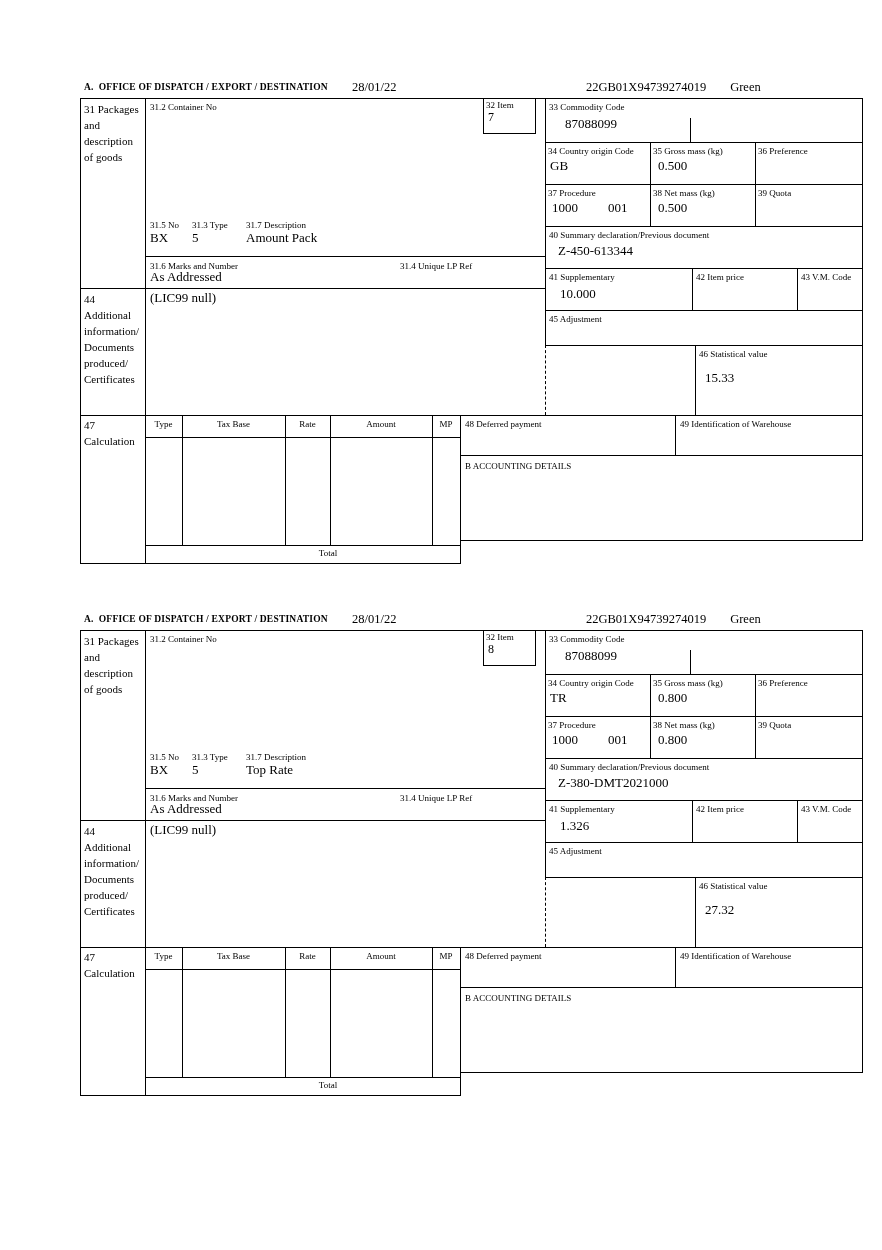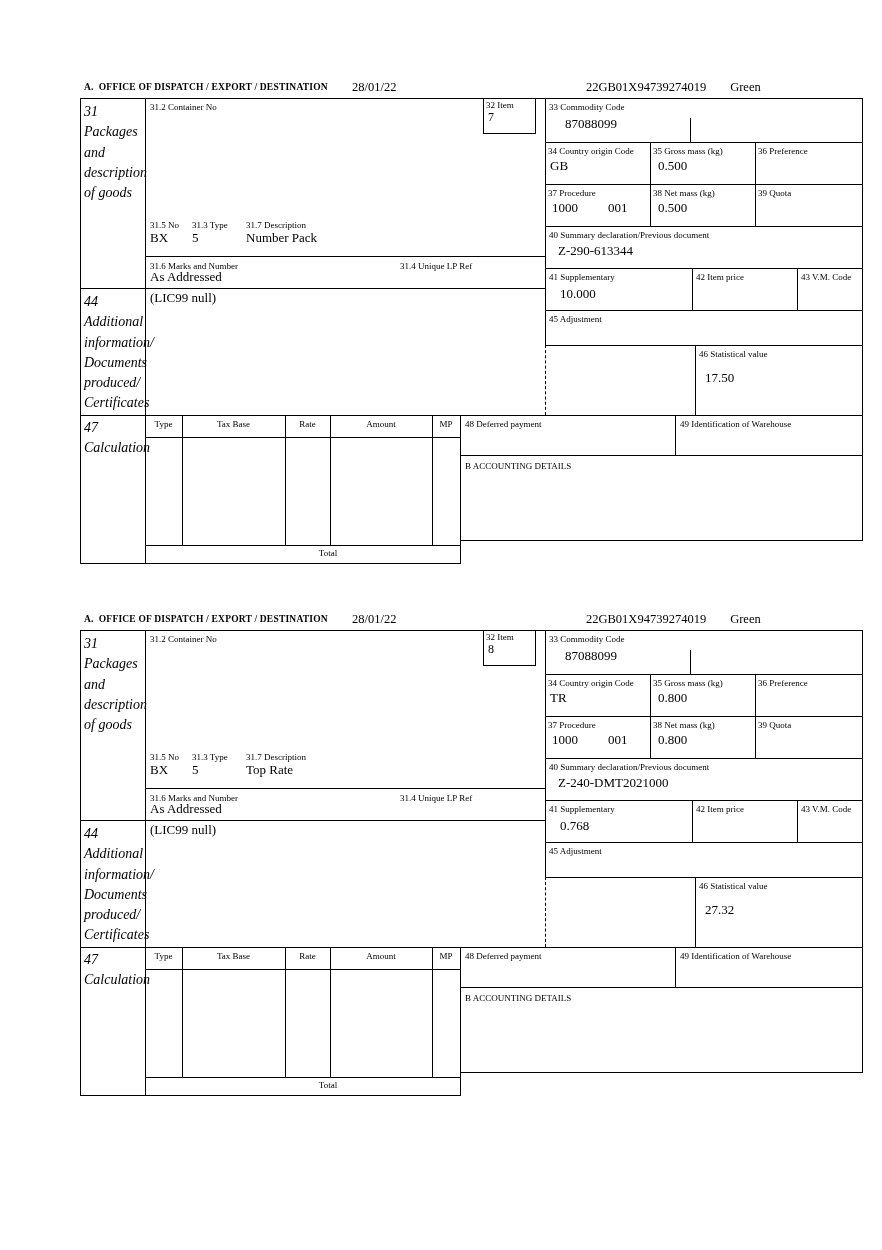--- a/index.html
+++ b/index.html
@@ -10,21 +10,21 @@
     color:#000;
   }
   .page { position:relative; width:882px; height:1250px; background:#fff; overflow:hidden; }
   .form-block { position:absolute; width:783px; height:495px; }
 
   .hl { position:absolute; height:1px; background:#000; }
   .vl { position:absolute; width:1px; background:#000; }
   .vl.dashed { background:none; border-left:1px dashed #000; width:0; }
 
   .lbl { position:absolute; font-size:9px; line-height:1.15; white-space:pre-line; }
-  .lbl-col { position:absolute; font-size:14px; line-height:1.45; white-space:pre-line; width:58px;font-style:italic; }
+  .lbl-col { position:absolute; font-size:11px; line-height:1.45; white-space:pre-line; width:58px; }
   .val { position:absolute; font-size:13px; line-height:1.1; white-space:pre; }
   .cth { position:absolute; font-size:9px; text-align:center; }
 
   .hdr-a { position:absolute; font-size:9.5px; font-weight:bold; white-space:pre; letter-spacing:0.2px; }
   .hdr-date { position:absolute; font-size:12.5px; }
   .hdr-ref { position:absolute; font-size:12.5px; display:flex; gap:24px; white-space:pre; }
 </style>
 </head>
 <body>
 
@@ -120,26 +120,26 @@
 
     <div class="val" style="left:408px;top:31px;font-size:12px;">7</div>
     <div class="val" style="left:485px;top:37px;">87088099</div>
     <div class="val" style="left:470px;top:79px;">GB</div>
     <div class="val" style="left:578px;top:79px;">0.500</div>
     <div class="val" style="left:472px;top:121px;">1000</div>
     <div class="val" style="left:528px;top:121px;">001</div>
     <div class="val" style="left:578px;top:121px;">0.500</div>
     <div class="val" style="left:70px;top:151px;">BX</div>
     <div class="val" style="left:112px;top:151px;">5</div>
-    <div class="val" style="left:166px;top:151px;">Number Pack</div>
-    <div class="val" style="left:478px;top:164px;">Z-290-613344</div>
+    <div class="val" style="left:166px;top:151px;">Amount Pack</div>
+    <div class="val" style="left:478px;top:164px;">Z-450-613344</div>
     <div class="val" style="left:70px;top:190px;">As Addressed</div>
     <div class="val" style="left:480px;top:207px;">10.000</div>
     <div class="val" style="left:70px;top:211px;">(LIC99 null)</div>
-    <div class="val" style="left:625px;top:291px;">17.50</div>
+    <div class="val" style="left:625px;top:291px;">15.33</div>
   </section>
 
   <section class="form-block" style="left:80px; top:612px;">
 
     <div class="hdr-a" style="left:4px; top:2px;">A.  OFFICE OF DISPATCH / EXPORT / DESTINATION</div>
     <div class="hdr-date" style="left:272px; top:0;">28/01/22</div>
     <div class="hdr-ref" style="left:506px; top:0;">
       <span>22GB01X94739274019</span>
       <span>Green</span>
     </div>
@@ -226,20 +226,20 @@
     <div class="val" style="left:408px;top:31px;font-size:12px;">8</div>
     <div class="val" style="left:485px;top:37px;">87088099</div>
     <div class="val" style="left:470px;top:79px;">TR</div>
     <div class="val" style="left:578px;top:79px;">0.800</div>
     <div class="val" style="left:472px;top:121px;">1000</div>
     <div class="val" style="left:528px;top:121px;">001</div>
     <div class="val" style="left:578px;top:121px;">0.800</div>
     <div class="val" style="left:70px;top:151px;">BX</div>
     <div class="val" style="left:112px;top:151px;">5</div>
     <div class="val" style="left:166px;top:151px;">Top Rate</div>
-    <div class="val" style="left:478px;top:164px;">Z-240-DMT2021000</div>
+    <div class="val" style="left:478px;top:164px;">Z-380-DMT2021000</div>
     <div class="val" style="left:70px;top:190px;">As Addressed</div>
-    <div class="val" style="left:480px;top:207px;">0.768</div>
+    <div class="val" style="left:480px;top:207px;">1.326</div>
     <div class="val" style="left:70px;top:211px;">(LIC99 null)</div>
     <div class="val" style="left:625px;top:291px;">27.32</div>
   </section>
 
 </div>
 
 </body></html>

